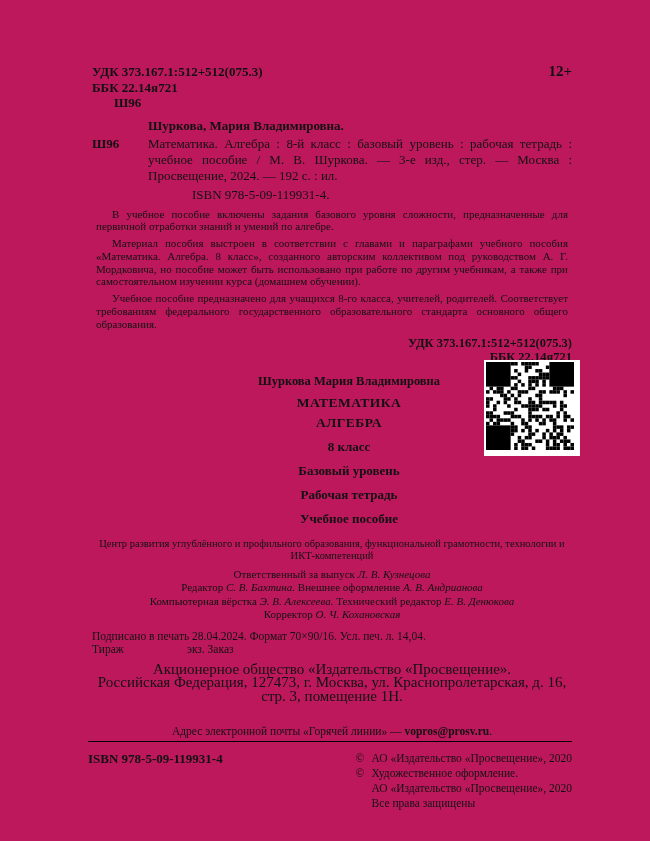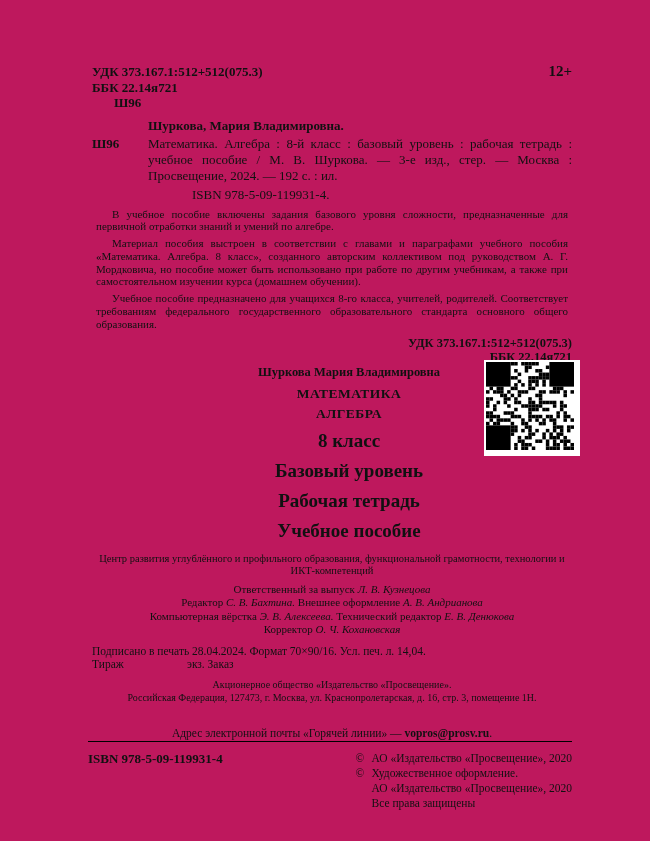--- a/index.html
+++ b/index.html
@@ -29,32 +29,32 @@
 
   
   .annotation{margin-top:5px;font-size:11px;line-height:12.8px;text-align:justify;}
   .annotation p{margin:4px;text-indent:16px;}
 
   .codes-right{margin-top:5px;text-align:right;font-weight:bold;font-size:12.5px;line-height:14.5px;}
 
   
   .edition{text-align:center;padding-left:34px;}
   .edition-kind{margin-top:7px;font-size:11.5px;letter-spacing:3px;word-spacing:10px;}
-  .edition-author{font-weight:bold;font-size:12.5px;}
+  .edition-author{margin-top:9px;font-weight:bold;font-size:12.5px;}
   .edition-title{margin-top:6px;font-weight:bold;font-size:13.5px;letter-spacing:.5px;font-family:Liberation Serif, serif;}
   .edition-title.second{margin-top:4px;}
-  .edition-line{margin-top:8px;font-weight:bold;font-size:19px;}
+  .edition-line{margin-top:8px;font-weight:bold;font-size:13px;}
 
   .center-note{margin-top:11px;text-align:center;font-size:10.5px;line-height:12px;}
 
   .credits{margin-top:6px;text-align:center;font-size:11px;line-height:13.5px;}
   .credits .it{font-style:italic;}
 
   .print-info{margin-top:8px;font-size:11.5px;line-height:13.5px;}
-  .publisher{margin-top:6px;text-align:center;font-size:10px;line-height:13.5px;}
+  .publisher{margin-top:6px;text-align:center;font-size:15px;line-height:13.5px;}
   .email-line{margin-top:22px;text-align:center;font-size:11.5px;}
   .email-line .email{font-weight:bold;}
 
   
   .qr{position:absolute;top:360px;right:70px;width:92px;height:92px;background:#fff;padding:2px;}
   .qr svg{width:88px;height:88px;display:block;}
   .qr svg rect{fill:#000;}
 
   
   .footer{

